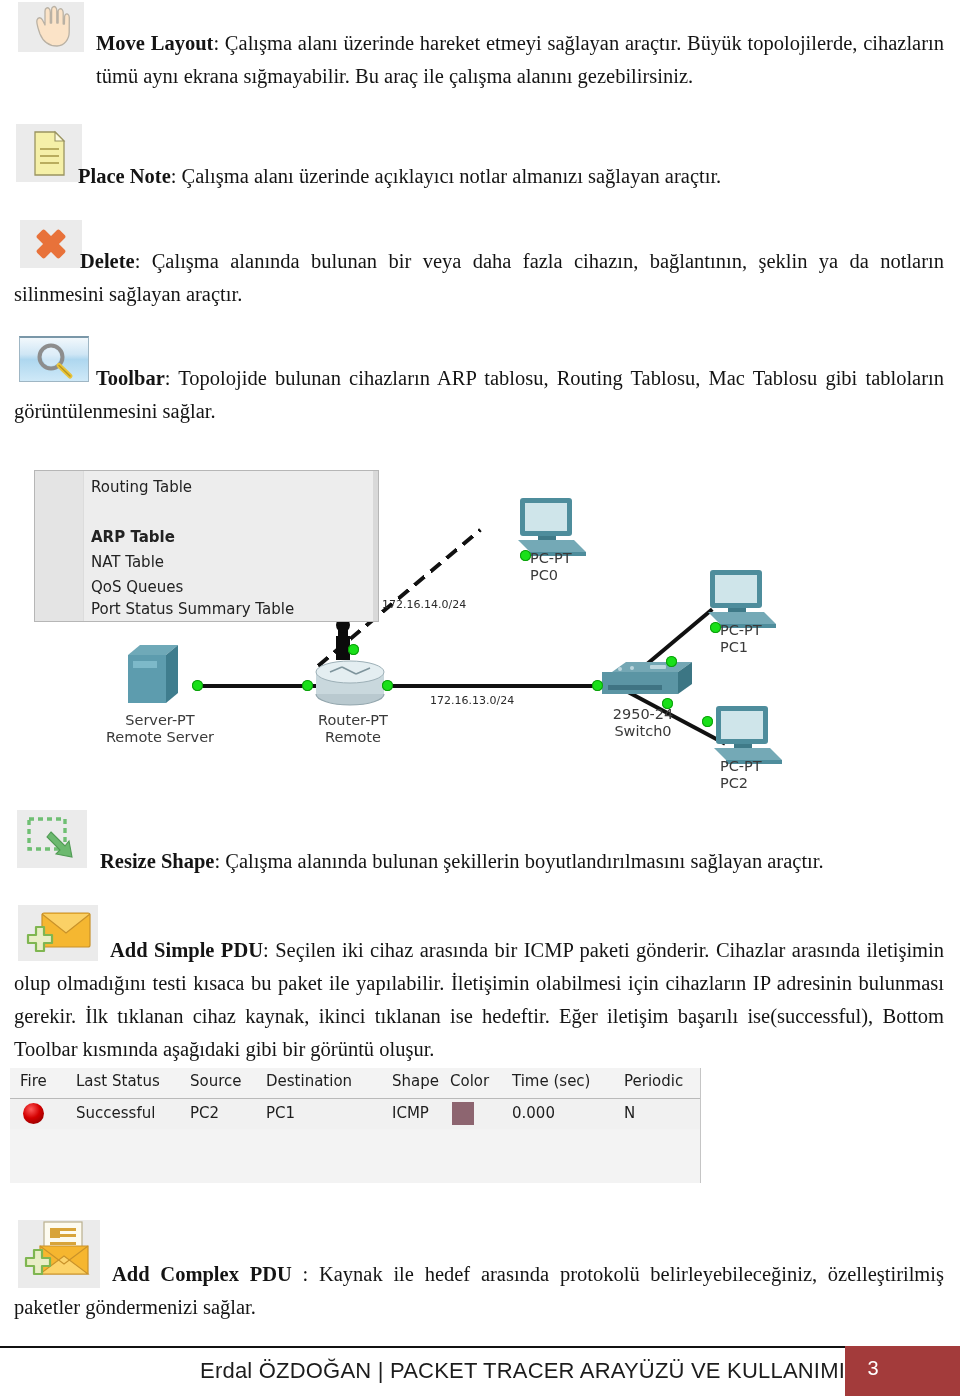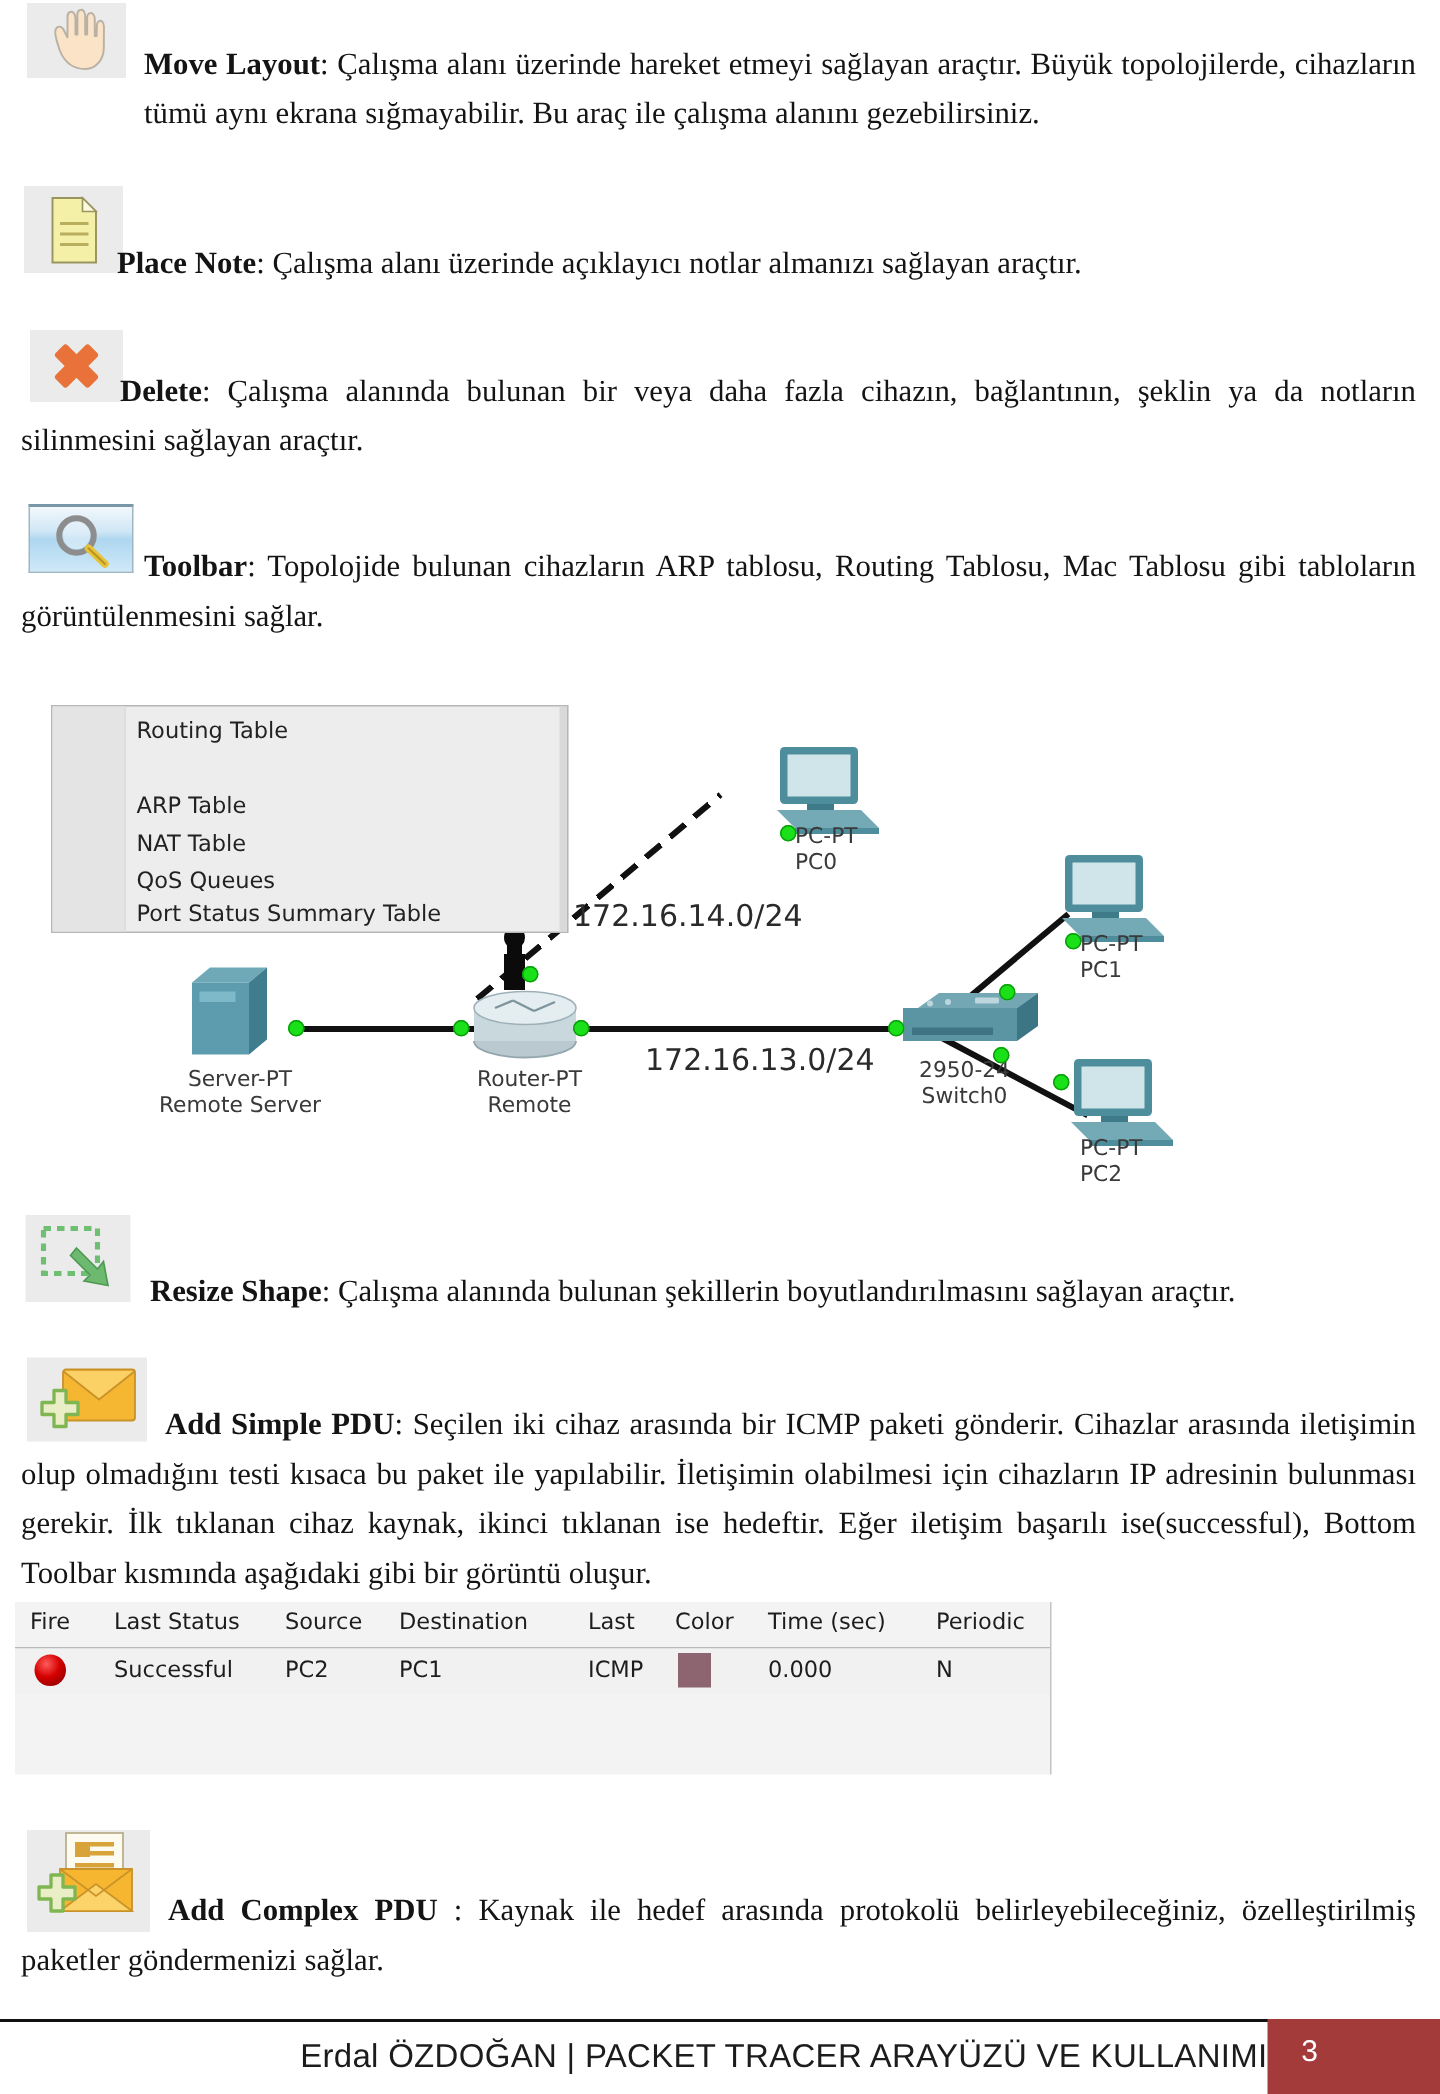--- a/index.html
+++ b/index.html
@@ -103,21 +103,21 @@
     font-family: "DejaVu Sans", "Liberation Sans", sans-serif;
     font-size: 14.5px;
     line-height: 17px;
     color: #3a3a3a;
     text-align: center;
     white-space: nowrap;
   }
   .net-label {
     position: absolute;
     font-family: "DejaVu Sans", "Liberation Sans", sans-serif;
-    font-size: 20px;
+    font-size: 11px;
     color: #2a2a2a;
     white-space: nowrap;
   }
   .port-dot {
     position: absolute;
     width: 11px; height: 11px;
     border-radius: 50%;
     background: #19e019;
     box-shadow: 0 0 0 1px #0c9c0c inset;
   }
@@ -381,21 +381,21 @@
     </div>
     <div class="port-dot" style="left:672px;top:250px;"></div>
 
     <div class="net-label" style="left:352px;top:132px;">172.16.14.0/24</div>
     <div class="net-label" style="left:400px;top:228px;">172.16.13.0/24</div>
 
     <div class="ctx-menu">
       <div class="ctx-gutter"></div>
       <div class="ctx-scroll"></div>
       <div class="ctx-item" style="top:4px;">Routing Table</div>
-      <div class="ctx-item" style="top:54px;">ARP Table</div>
+      <div class="ctx-item" style="top:54px;font-weight:bold;">ARP Table</div>
       <div class="ctx-item" style="top:79px;">NAT Table</div>
       <div class="ctx-item" style="top:104px;text-align:right;">QoS Queues</div>
       <div class="ctx-item" style="top:126px;">Port Status Summary Table</div>
     </div>
   </div>
 
   <div class="icon-box" style="left:17px;top:810px;width:70px;height:58px;">
     <svg width="70" height="58" viewBox="0 0 70 58">
       <rect x="12" y="9" width="36" height="30" fill="none" stroke="#6fbf73" stroke-width="3.4" stroke-dasharray="5 4"></rect>
       <g transform="translate(30,20)">
@@ -419,21 +419,21 @@
   <div class="para" style="left:14px;top:934px;width:930px;text-indent:96px;">
     <b>Add Simple PDU</b><span>: Seçilen iki cihaz arasında bir ICMP paketi gönderir. Cihazlar arasında iletişimin olup olmadığını testi kısaca bu paket ile yapılabilir. İletişimin olabilmesi için cihazların IP adresinin bulunması gerekir. İlk tıklanan cihaz kaynak, ikinci tıklanan ise hedeftir.  Eğer iletişim başarılı ise(successful), Bottom Toolbar kısmında aşağıdaki gibi bir görüntü oluşur.</span>
   </div>
 
   <div class="pdu-table">
     <div class="pdu-head">
       <span class="th" style="left:10px;">Fire</span>
       <span class="th" style="left:66px;">Last Status</span>
       <span class="th" style="left:180px;">Source</span>
       <span class="th" style="left:256px;">Destination</span>
-      <span class="th" style="left:382px;">Last</span>
+      <span class="th" style="left:382px;">Shape</span>
       <span class="th" style="left:440px;">Color</span>
       <span class="th" style="left:502px;">Time (sec)</span>
       <span class="th" style="left:614px;">Periodic</span>
     </div>
     <div class="pdu-row">
       <span class="fire-dot"></span>
       <span class="td" style="left:66px;">Successful</span>
       <span class="td" style="left:180px;">PC2</span>
       <span class="td" style="left:256px;">PC1</span>
       <span class="td" style="left:382px;">ICMP</span>

